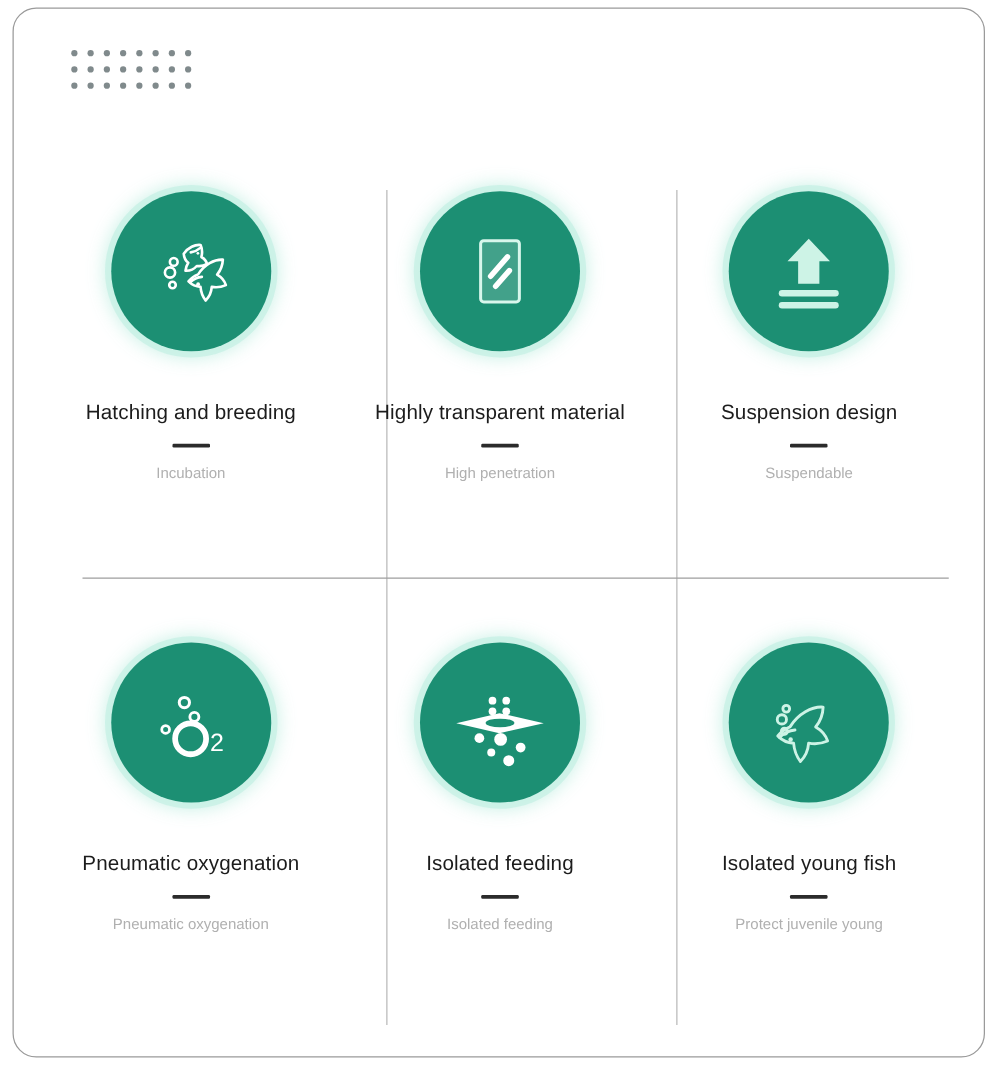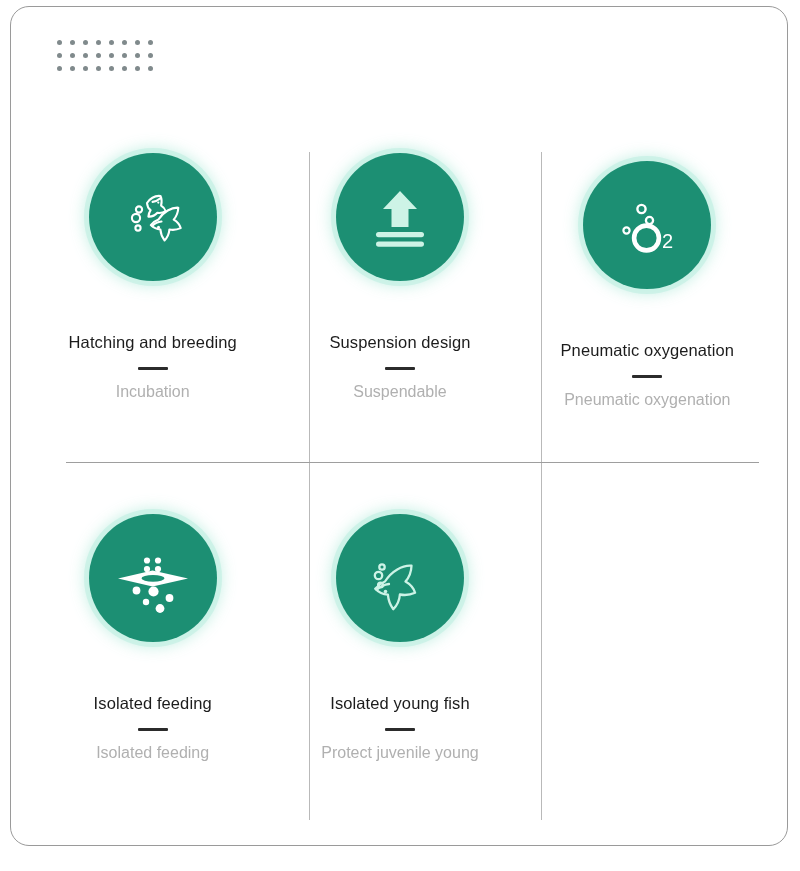--- a/index.html
+++ b/index.html
@@ -82,38 +82,38 @@
     display: flex;
     align-items: center;
     justify-content: center;
     box-shadow: 0 0 0 5px rgba(198, 240, 228, 0.75),
                 0 0 14px 6px rgba(198, 240, 228, 0.85);
   }
   .icon-wrap svg { display: block; }
 
   
   .title {
-    margin-top: 52px;
+    margin-top: 40px;
     font-size: 16.5px;
     font-weight: 400;
     color: #1c1c1c;
     letter-spacing: 0.1px;
     text-align: center;
     white-space: nowrap;
   }
   .dash {
     margin-top: 15px;
     width: 30px;
     height: 2.5px;
     background: #2b2b2b;
     border-radius: 1px;
   }
   .subtitle {
     margin-top: 13px;
-    font-size: 16px;
+    font-size: 12px;
     font-weight: 400;
     color: #b0b0b0;
     text-align: center;
     white-space: nowrap;
   }
 
   
   .v-div {
     position: absolute;
     top: 145px;
@@ -188,20 +188,34 @@
               <circle cx="25" cy="43" r="4.1"></circle>
               <circle cx="27" cy="53" r="2.6"></circle>
             </svg>
           </span>
         </div>
         <div class="title">Hatching and breeding</div>
         <div class="dash"></div>
         <div class="subtitle">Incubation</div>
       </div>
 
+      <div class="cell r0">
+        <div class="icon-wrap">
+          <span>
+            <svg width="84" height="84" viewBox="0 0 84 84" fill="none">
+              <rect x="26.5" y="17.5" width="31" height="49" rx="2.5" fill="#ffffff" fill-opacity="0.17" stroke="#d8f6ec" stroke-width="2.4"></rect>
+              <path d="M48 30.5 L34.5 46" stroke="#ffffff" stroke-width="4.4" stroke-linecap="round"></path>
+              <path d="M49.5 41.5 L38.5 54" stroke="#ffffff" stroke-width="4.4" stroke-linecap="round"></path>
+            </svg>
+          </span>
+        </div>
+        <div class="title">Highly transparent material</div>
+        <div class="dash"></div>
+        <div class="subtitle">High penetration</div>
+      </div>
 
       <div class="cell r0">
         <div class="icon-wrap">
           <span>
             <svg width="84" height="84" viewBox="0 0 84 84">
               <path d="M42 16 L59 34 H50.5 V52 H33.5 V34 H25 Z" fill="#cdf3e6"></path>
               <rect x="18" y="57" width="48" height="5.2" rx="2.6" fill="#cdf3e6"></rect>
               <rect x="18" y="66.5" width="48" height="5.2" rx="2.6" fill="#cdf3e6"></rect>
             </svg>
           </span>

